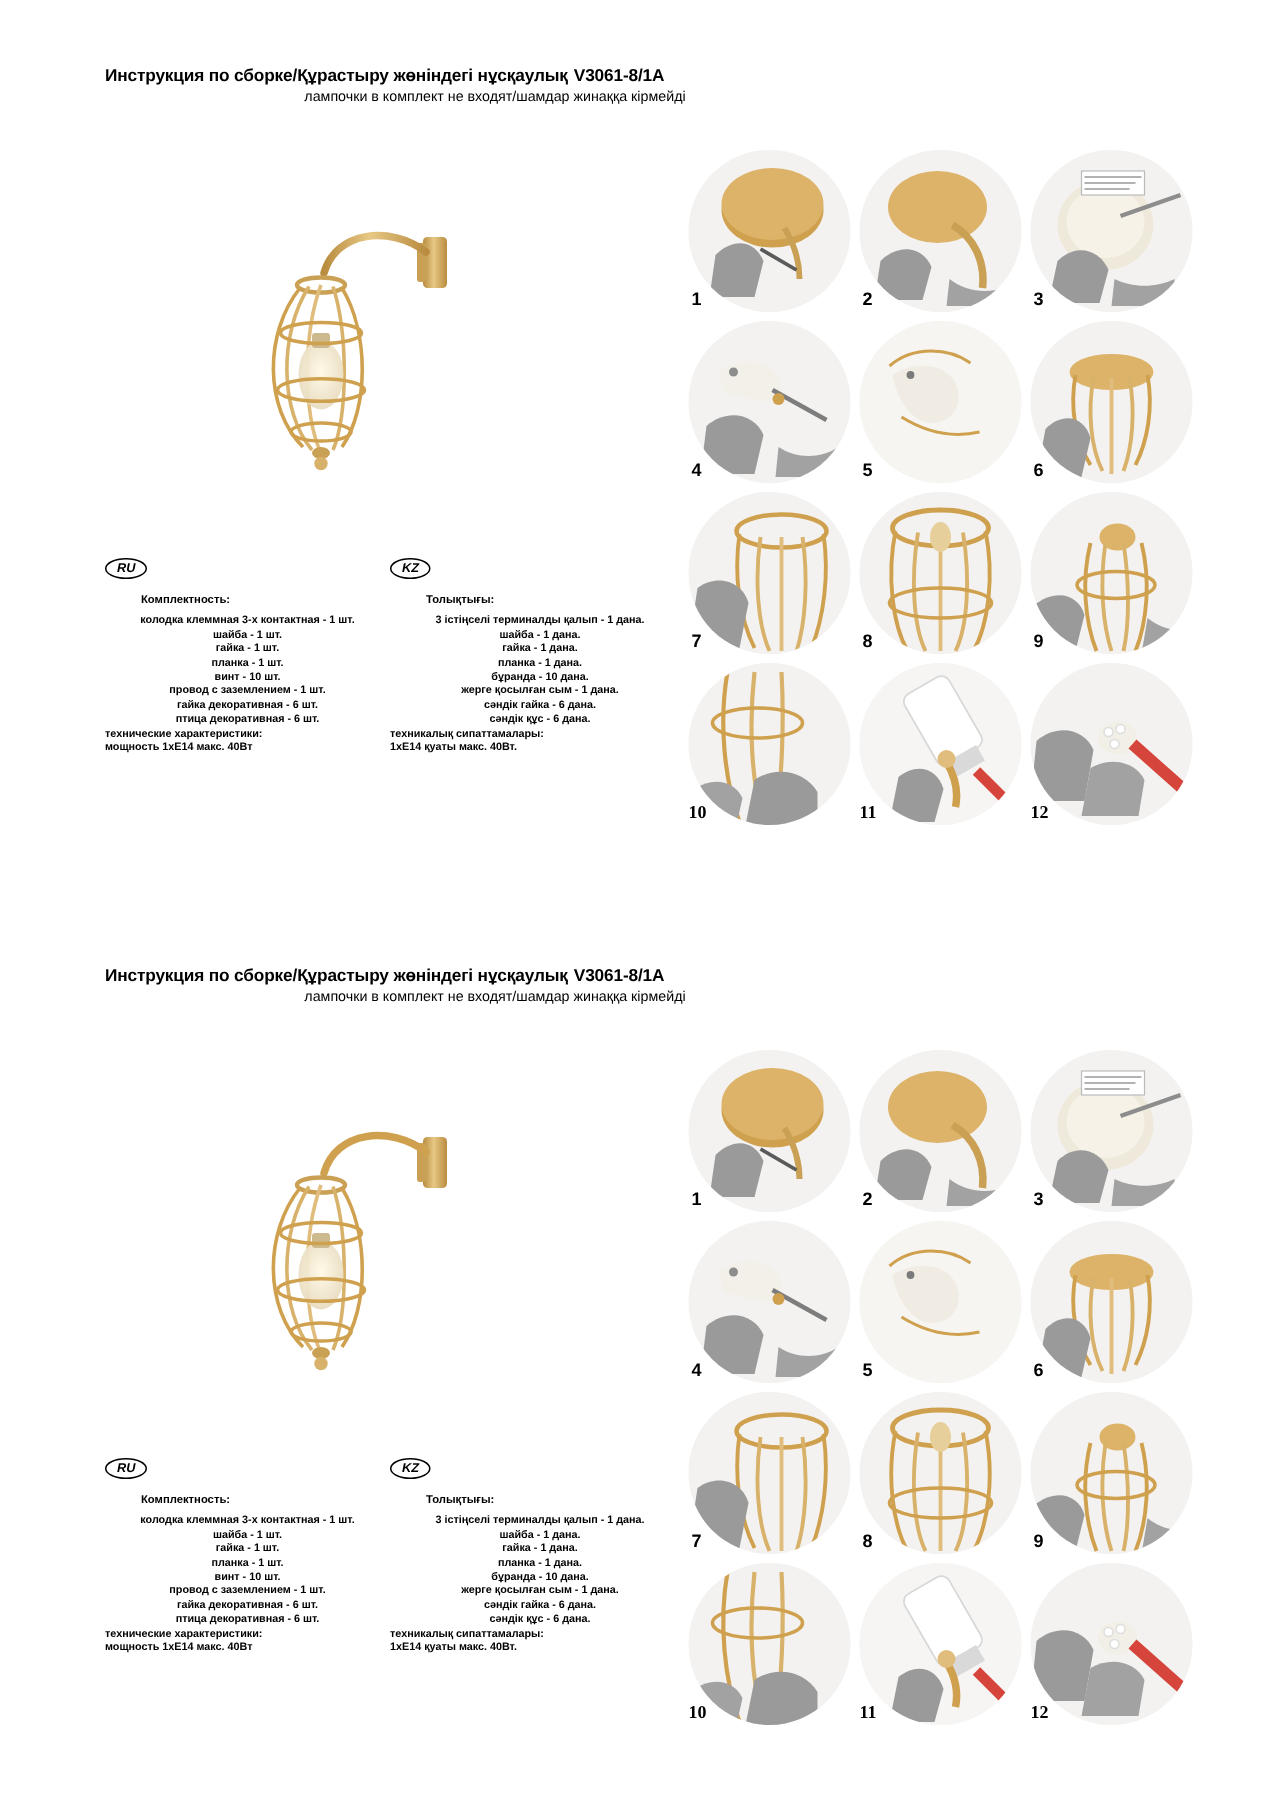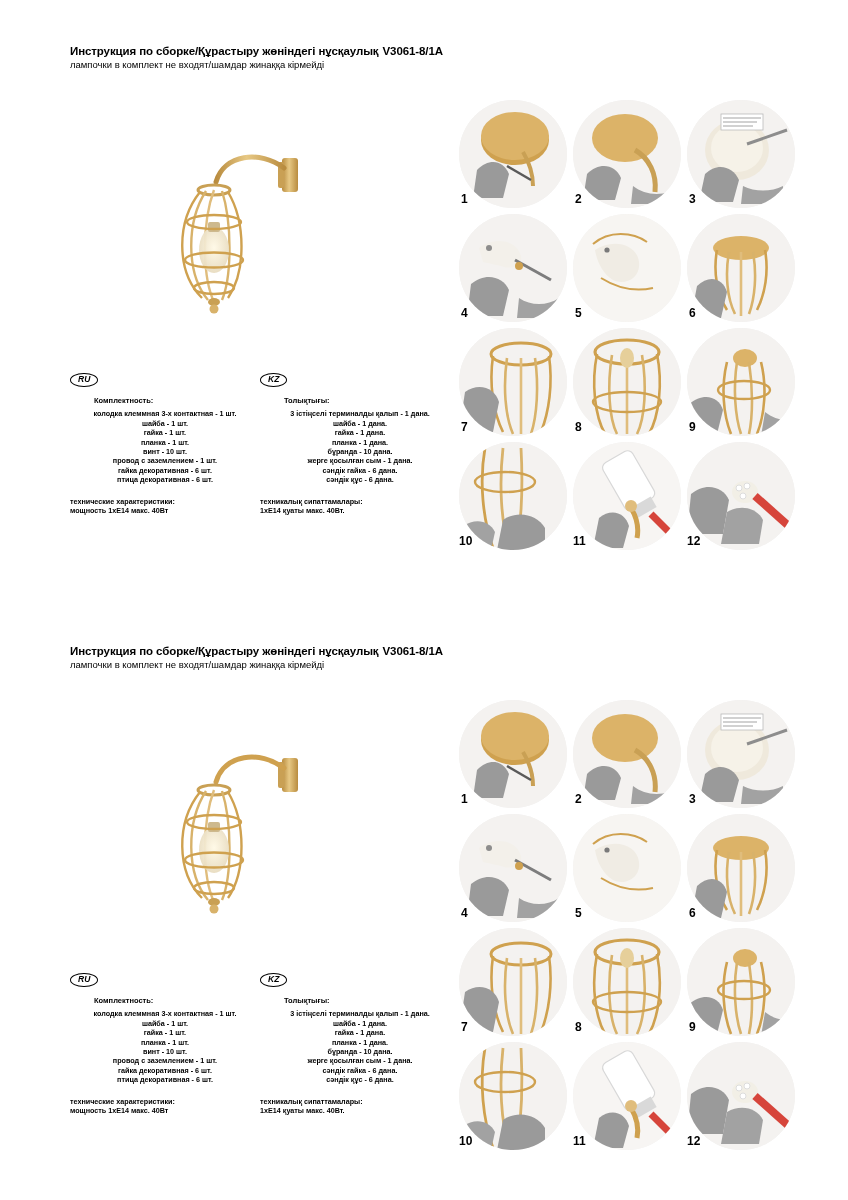--- a/index.html
+++ b/index.html
@@ -13,58 +13,58 @@
   .page{position:relative;width:848px;height:1200px;}
 
   .sheet{position:absolute;left:12px;width:848px;height:600px;}
   .sheet.one{top:0;}
   .sheet.two{top:600px;}
 
   
   .header{position:absolute;left:58px;top:45px;width:520px;}
   .title-line{font-size:11.5px;font-weight:bold;letter-spacing:-0.1px;white-space:nowrap;}
   .title-line .model{margin-left:4px;}
-  .subtitle{font-size:9.5px;margin-top:2px;white-space:nowrap;}
+  .subtitle{font-size:9.5px;margin-top:2px;white-space:nowrap;text-align:center;}
 
   
   .product{position:absolute;left:120px;top:110px;width:260px;height:230px;}
   .product svg{display:block;}
 
   
   .specs{position:absolute;left:58px;top:368px;width:380px;}
   .spec-col{position:absolute;top:0;}
   .spec-col.ru{left:0;width:190px;}
   .spec-col.kz{left:190px;width:200px;}
   .lang-badge{
     display:inline-block;
     border:1px solid #000;border-radius:50%;
     padding:1px 7px 2px 7px;
     font-size:8.5px;font-weight:bold;font-style:italic;
     line-height:1.1;
   }
   .spec-head{font-size:7.5px;font-weight:bold;margin-top:9px;margin-left:24px;}
   .spec-list{margin-top:4px;text-align:center;}
   .spec-list div{font-size:7.2px;line-height:9.4px;font-weight:bold;}
-  .spec-tech{margin-top:12px;}
+  .spec-tech{}
   .spec-tech div{font-size:7.2px;line-height:9.4px;font-weight:bold;}
 
   
   .steps{position:absolute;left:447px;top:100px;width:340px;height:455px;}
   .step{position:absolute;width:108px;height:108px;}
   .bubble{
     position:absolute;left:0;top:0;width:108px;height:108px;
     border-radius:50%;overflow:hidden;background:#f2f2f2;
   }
   .bubble svg{display:block;}
   .step-num{
     position:absolute;left:2px;top:92px;
     font-size:12px;font-weight:bold;color:#000;
     text-shadow:0 0 2px #fff,0 0 4px #fff;
   }
-  .step-num.wide{left:0px;}
+  .step-num.wide{left:0px;font-family:Liberation Serif, serif;}
 </style>
 </head>
 <body>
 
 <div class="page">
 
   <div class="sheet one">
 
     <div class="header">
       <div class="title-line">

